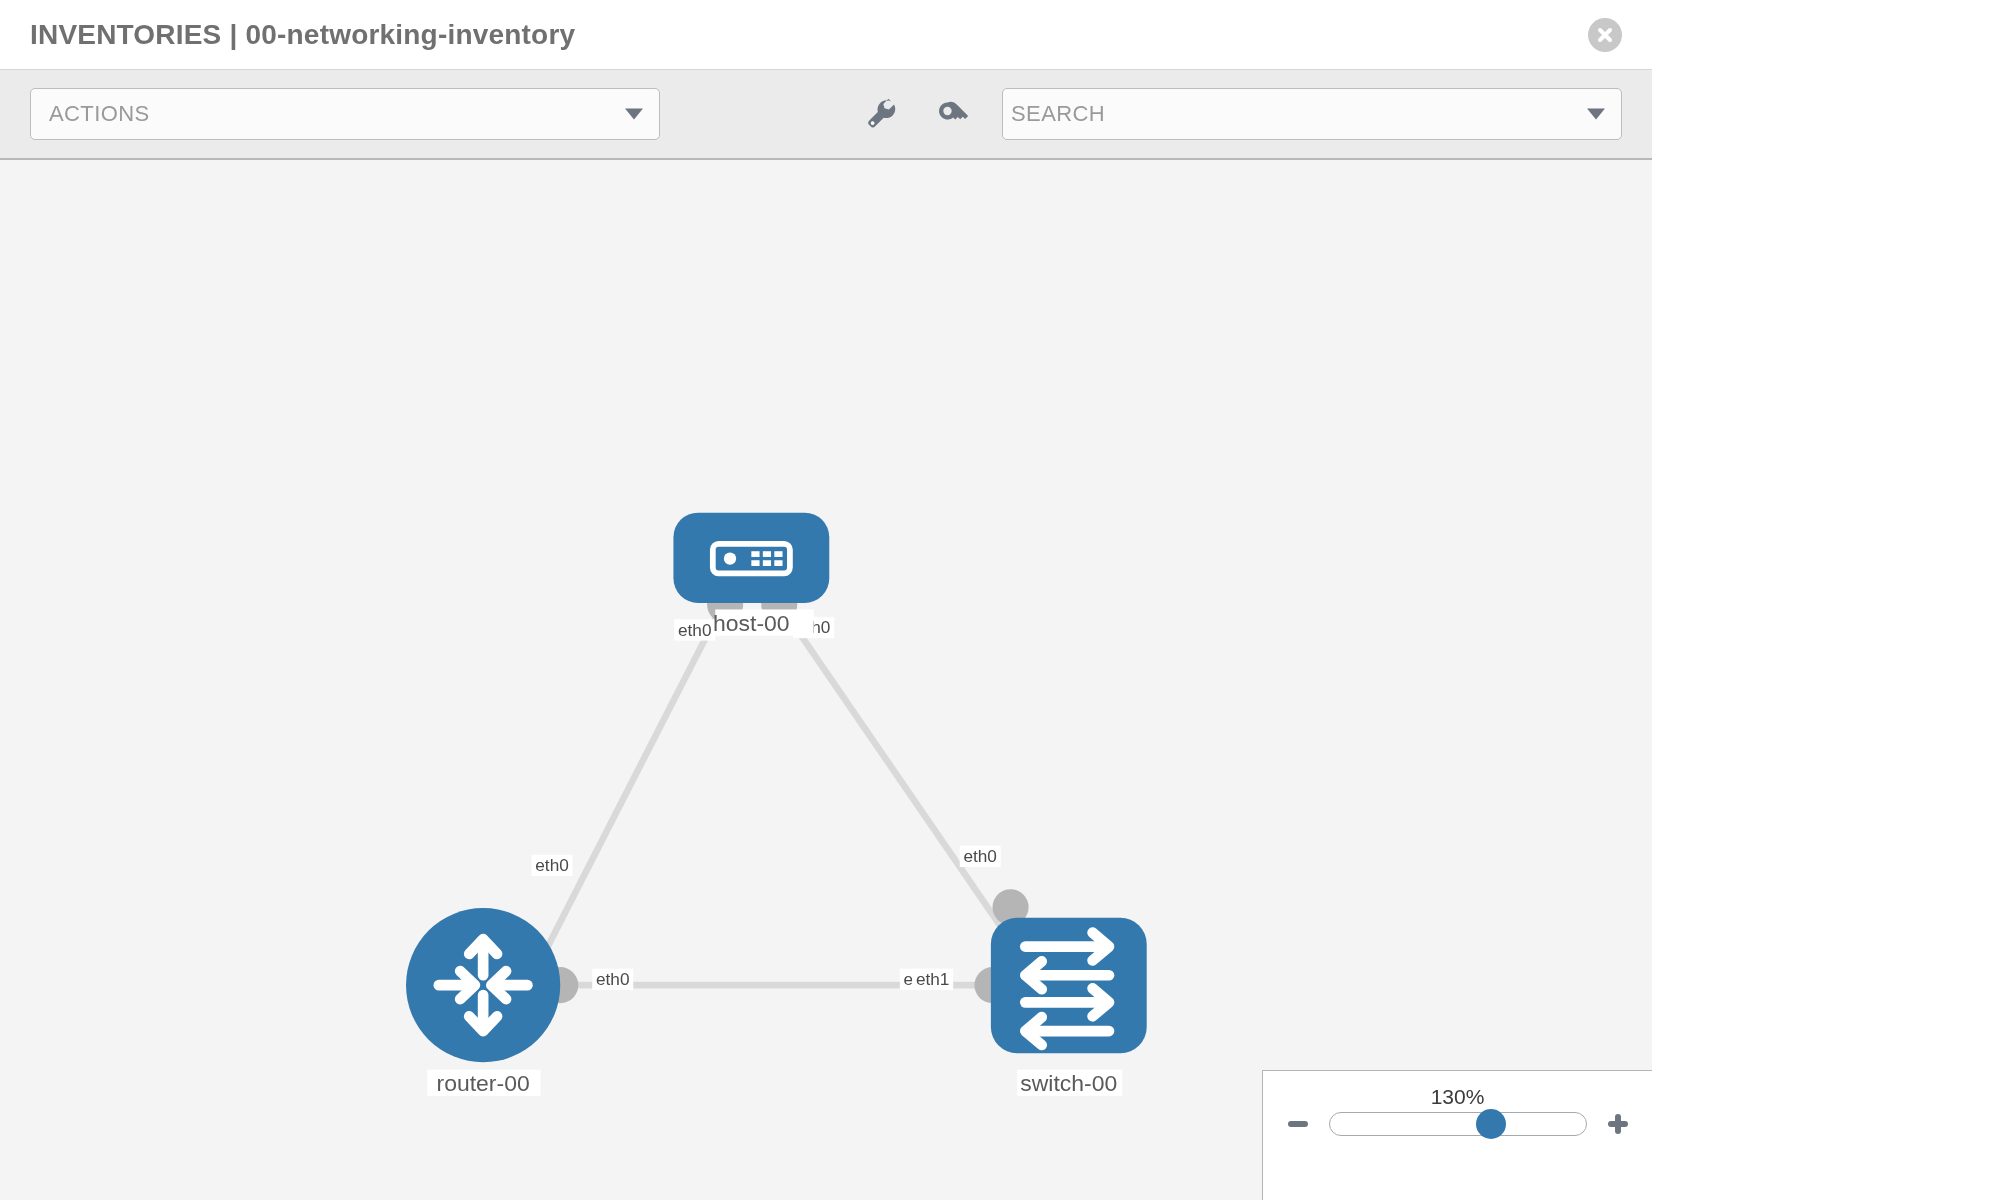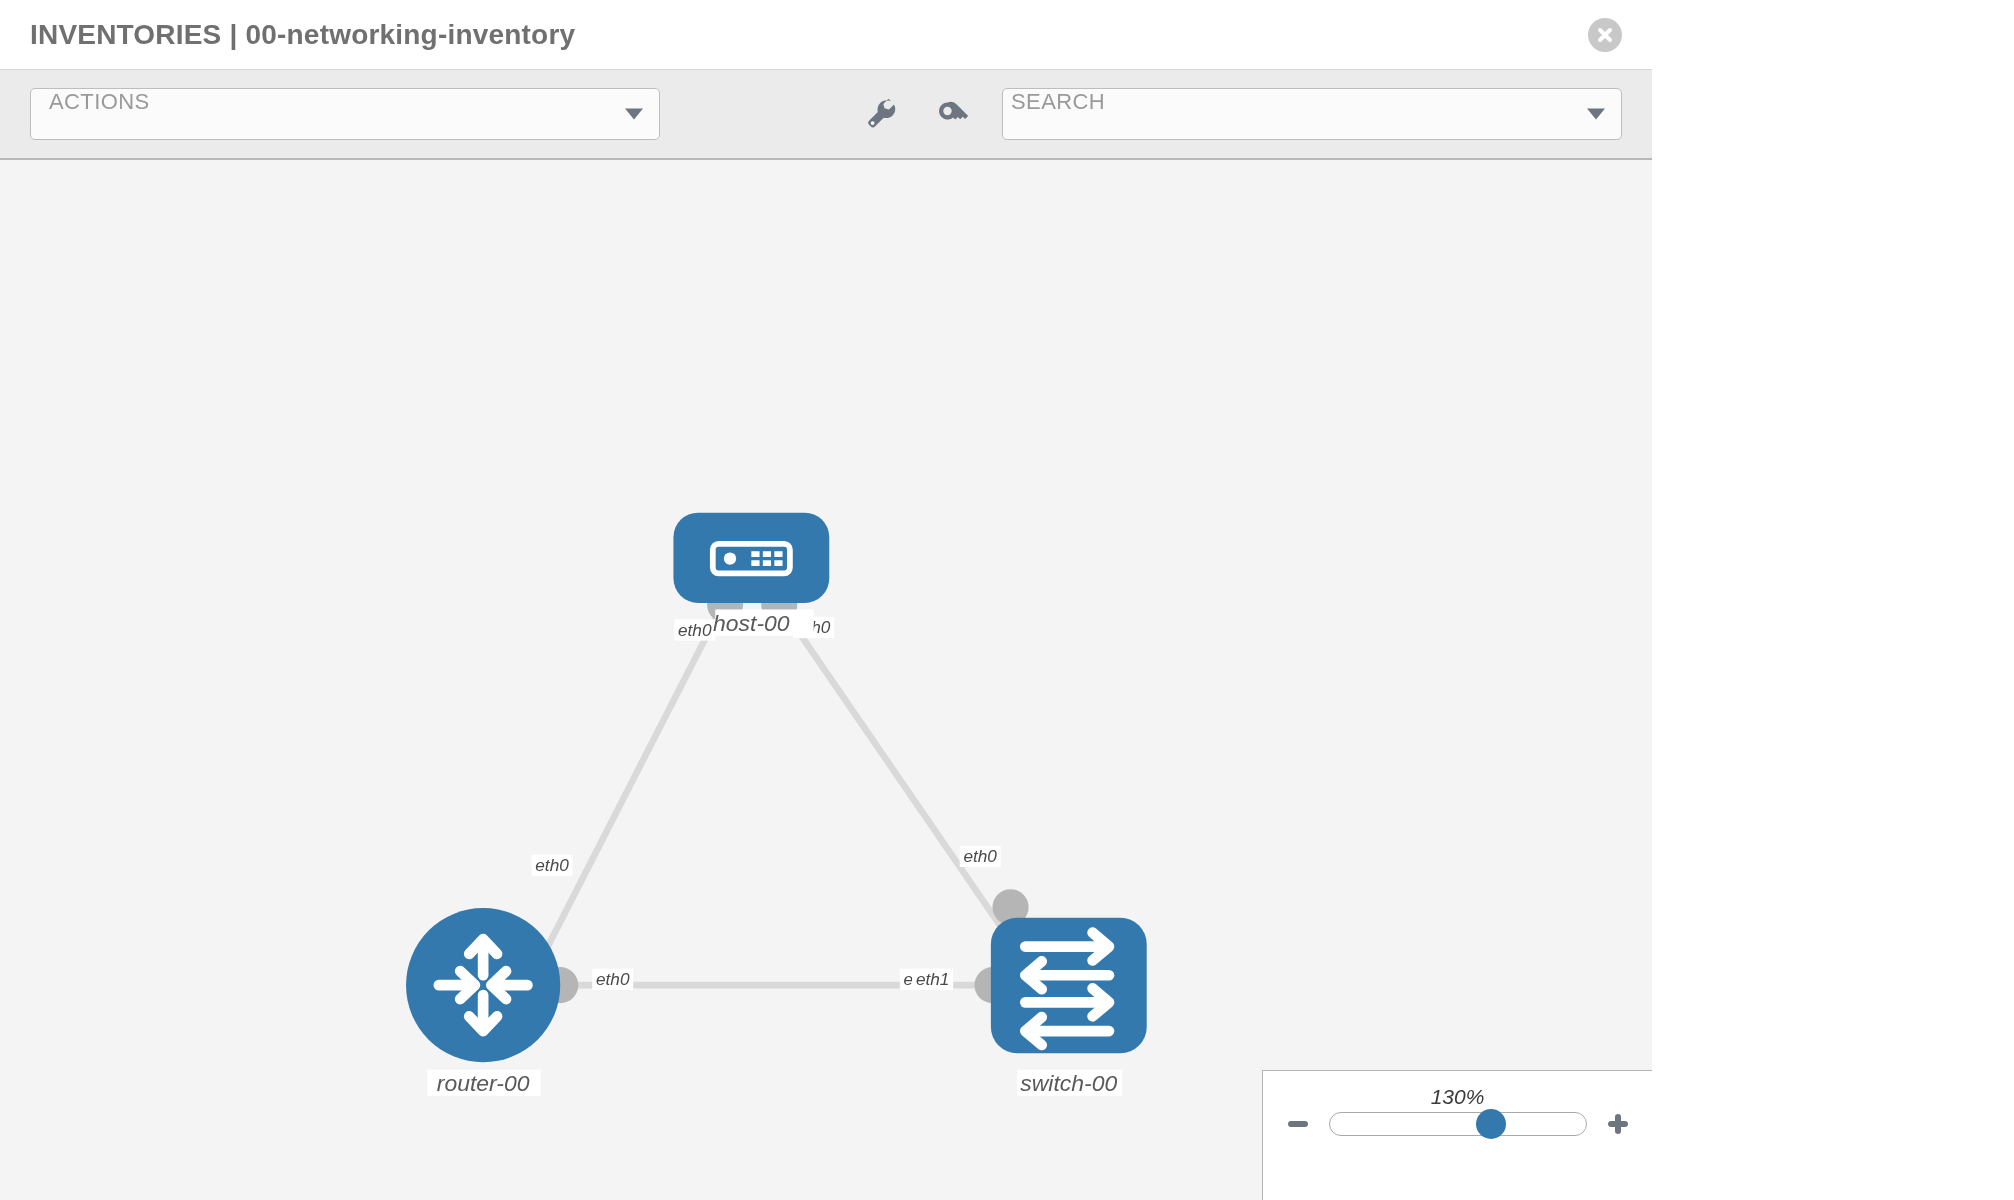--- a/index.html
+++ b/index.html
@@ -66,21 +66,21 @@
     align-items: center;
     padding: 0 30px;
   }
   .select-box {
     position: relative;
     height: 52px;
     background: #fbfbfb;
     border: 1px solid #bdbdbd;
     border-radius: 5px;
     display: flex;
-    align-items: flex-start;
+    align-items: center;
     padding: 0 40px 0 18px;
     cursor: pointer;
   }
   .select-box .val {
     font-size: 22px;
     color: #9a9a9a;
     letter-spacing: 0.4px;
     white-space: nowrap;
   }
   .caret {
@@ -109,21 +109,20 @@
     cursor: pointer;
   }
   .tool-icon svg { display:block; }
 
   
   .canvas {
     position: relative;
     flex: 1;
     background: #f4f4f4;
     overflow: hidden;
-    font-style: italic;
   }
   #topology-svg {
     position: absolute;
     left: 0; top: 0;
     width: 100%;
     height: 100%;
   }
 
   .node-label {
     font-family: "Liberation Sans", sans-serif;

